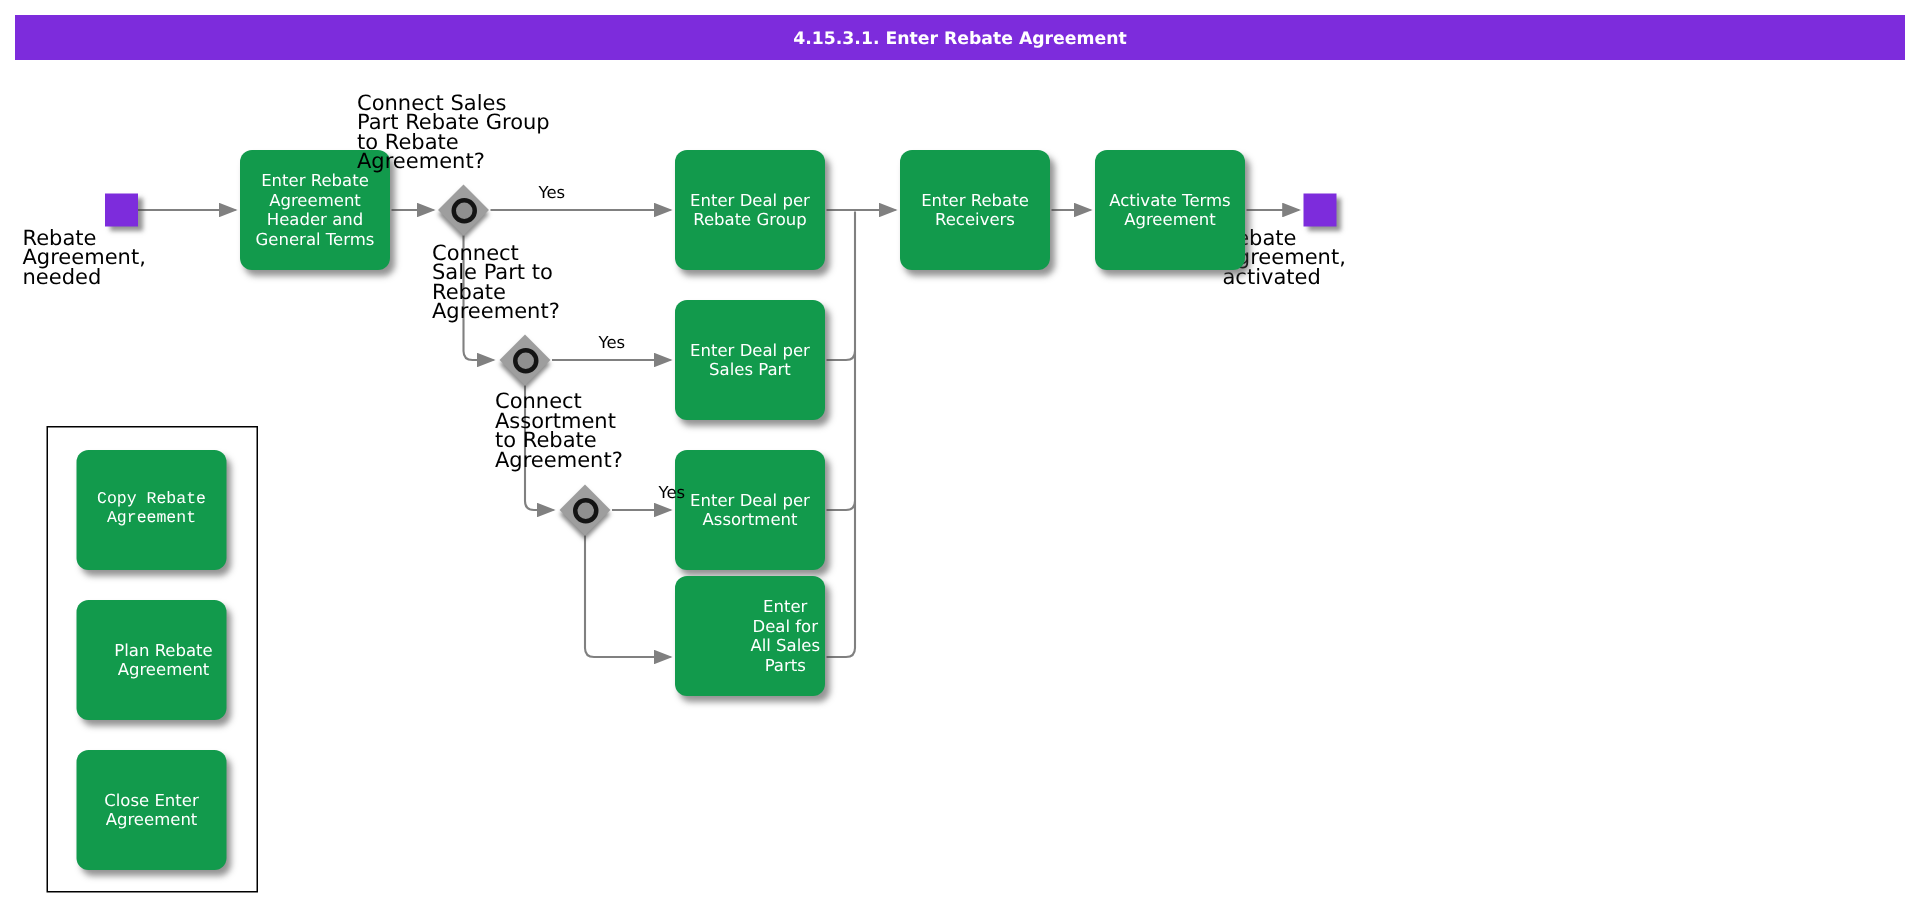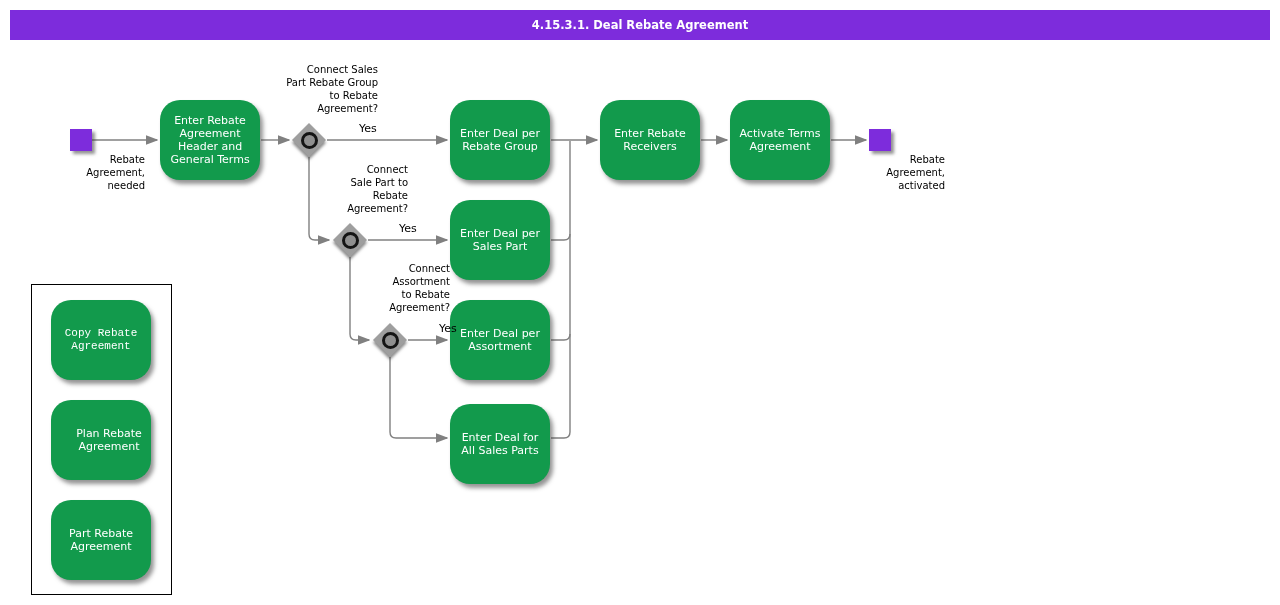--- a/index.html
+++ b/index.html
@@ -10,36 +10,36 @@
   .title-bar {
     position:absolute; left:10px; top:10px; width:1260px; height:30px;
     background:#7d2cdc; color:#ffffff; text-align:center; line-height:30px;
     font-size:11.5px; font-weight:bold;
   }
 
   svg.connectors { position:absolute; left:0; top:0; width:1280px; height:605px; }
 
   .activity {
     position:absolute; width:100px; height:80px;
-    background:#129a4c; border-radius:20px;
+    background:#129a4c; border-radius:8px;
     color:#ffffff; font-size:11px; line-height:13px;
     display:flex; align-items:center; justify-content:center; text-align:center;
     white-space:pre-line;
     box-shadow:3px 4px 4px rgba(60,60,60,0.55);
     cursor:pointer;
   }
 
   .event-square {
     position:absolute; width:22px; height:22px; background:#7d2cdc;
     box-shadow:3px 3px 3px rgba(60,60,60,0.55);
   }
 
   .node-label {
-    position:absolute; width:130px; text-align:right;
-    font-size:10px; line-height:13px; color:#000000; white-space:pre-line;
+    position:absolute; width:130px; text-align:left;
+    font-size:14px; line-height:13px; color:#000000; white-space:pre-line;
   }
 
   .diamond-wrap { position:absolute; width:36px; height:36px; }
   .diamond {
     position:absolute; left:6px; top:6px; width:24px; height:24px;
     background:#9e9e9e; transform:rotate(45deg);
     box-shadow:2px 2px 3px rgba(60,60,60,0.6);
   }
   .diamond-ring {
     position:absolute; left:9.5px; top:9.5px; width:17px; height:17px;
@@ -58,21 +58,21 @@
     position:absolute; left:36px; top:254px; width:120px; text-align:center;
     font-size:11.5px; line-height:13px; color:#000000; white-space:pre-line;
   }
 </style>
 </head>
 <body>
 
 <div class="stage">
 
   <div class="title-bar">
-    <span>4.15.3.1. Deal Rebate Agreement</span>
+    <span>4.15.3.1. Enter Rebate Agreement</span>
   </div>
 
   <svg class="connectors" viewBox="0 0 1280 605" fill="none" stroke="#808080" stroke-width="1.4">
     <defs>
       <marker id="arr" markerWidth="9" markerHeight="7" refX="8" refY="3.5" orient="auto">
         <path d="M0,0 L9,3.5 L0,7 z" fill="#808080" stroke="none"></path>
       </marker>
     </defs>
     <path d="M92 140 H157" marker-end="url(#arr)"></path>
     <path d="M261 140 H289" marker-end="url(#arr)"></path>
@@ -107,21 +107,21 @@
 
   <div class="activity" style="left:450px; top:100px;">Enter Deal per
 Rebate Group</div>
 
   <div class="activity" style="left:450px; top:200px;">Enter Deal per
 Sales Part</div>
 
   <div class="activity" style="left:450px; top:300px;">Enter Deal per
 Assortment</div>
 
-  <div class="activity" style="left:450px; top:404px;">Enter Deal for
+  <div class="activity" style="left:450px; top:384px;padding-left:47px;">Enter Deal for
 All Sales Parts</div>
 
   <div class="activity" style="left:600px; top:100px;">Enter Rebate
 Receivers</div>
 
   <div class="activity" style="left:730px; top:100px;">Activate Terms
 Agreement</div>
 
   <div class="diamond-wrap" style="left:291px; top:122px;">
     <div class="diamond"></div>
@@ -154,16 +154,16 @@
   <div class="yes-label" style="left:415px; top:322px;">Yes</div>
 
   <div class="ga-box"></div>
 
   <div class="activity" style="left:51px; top:300px;font-family:Liberation Mono, monospace;">Copy Rebate
 Agreement</div>
 
   <div class="activity" style="left:51px; top:400px;padding-left:16px;">Plan Rebate
 Agreement</div>
 
-  <div class="activity" style="left:51px; top:500px;">Part Rebate
+  <div class="activity" style="left:51px; top:500px;">Close Enter
 Agreement</div>
 
 </div>
 
 </body></html>

